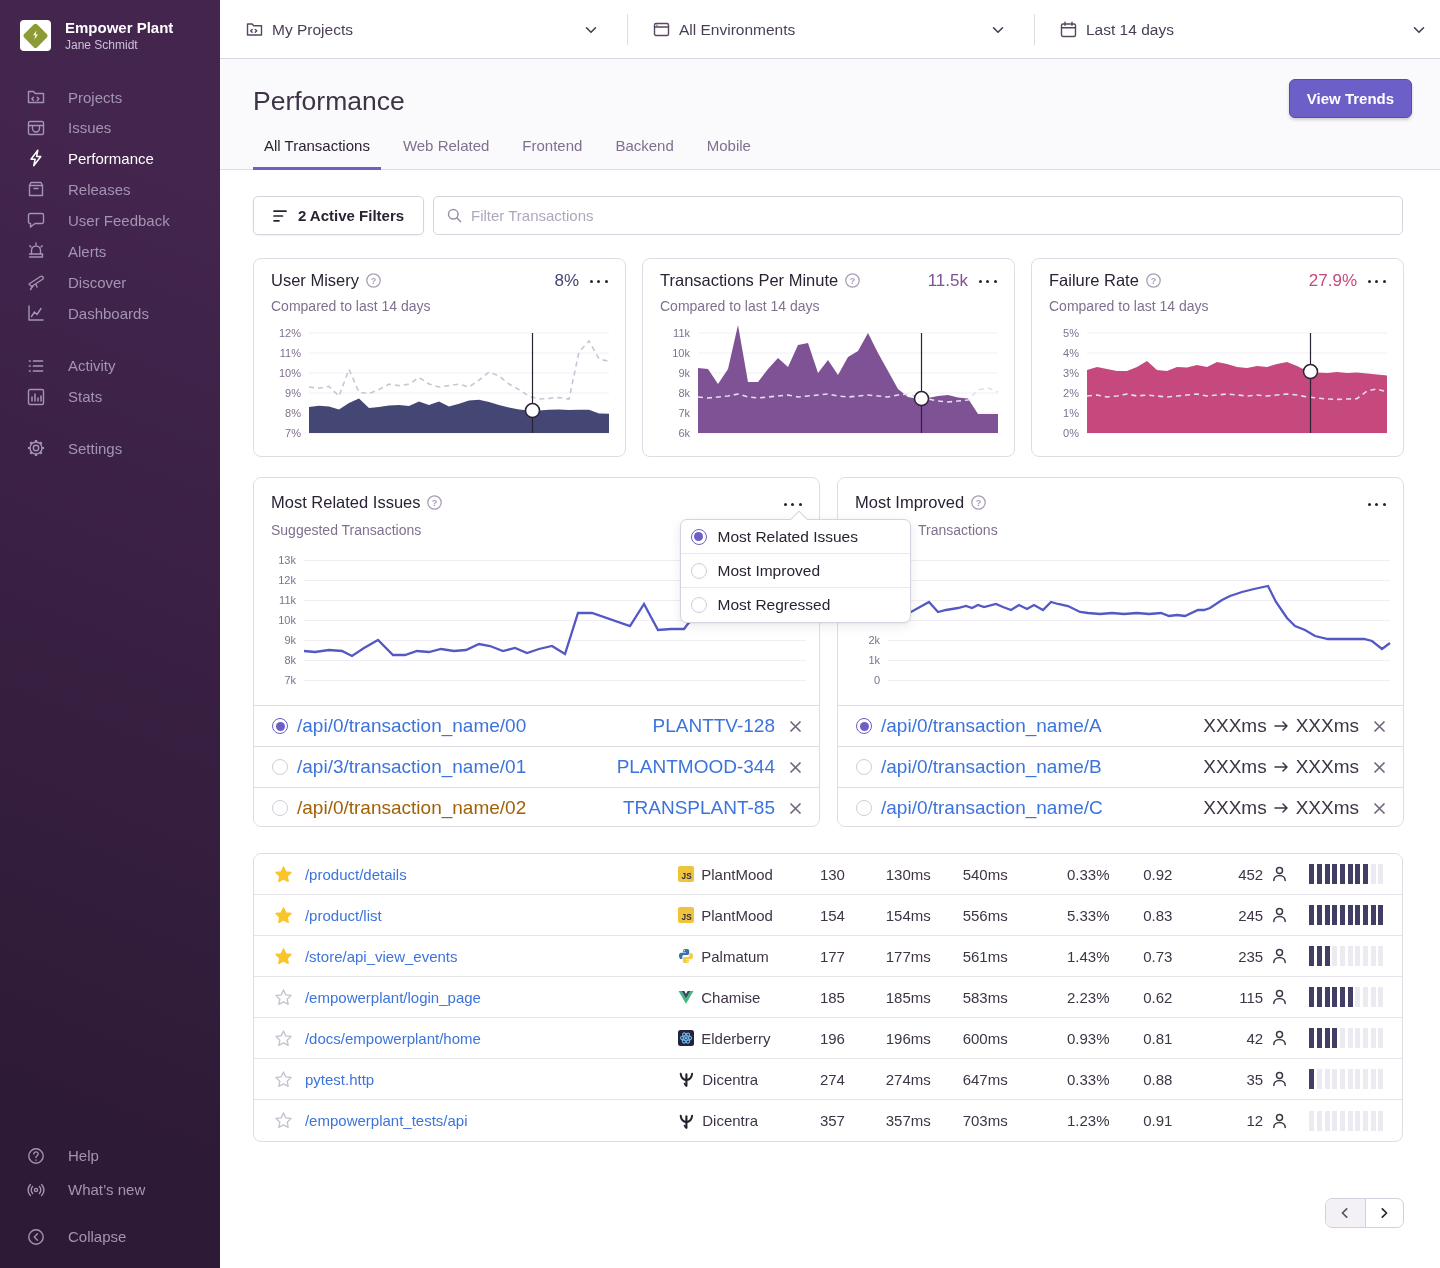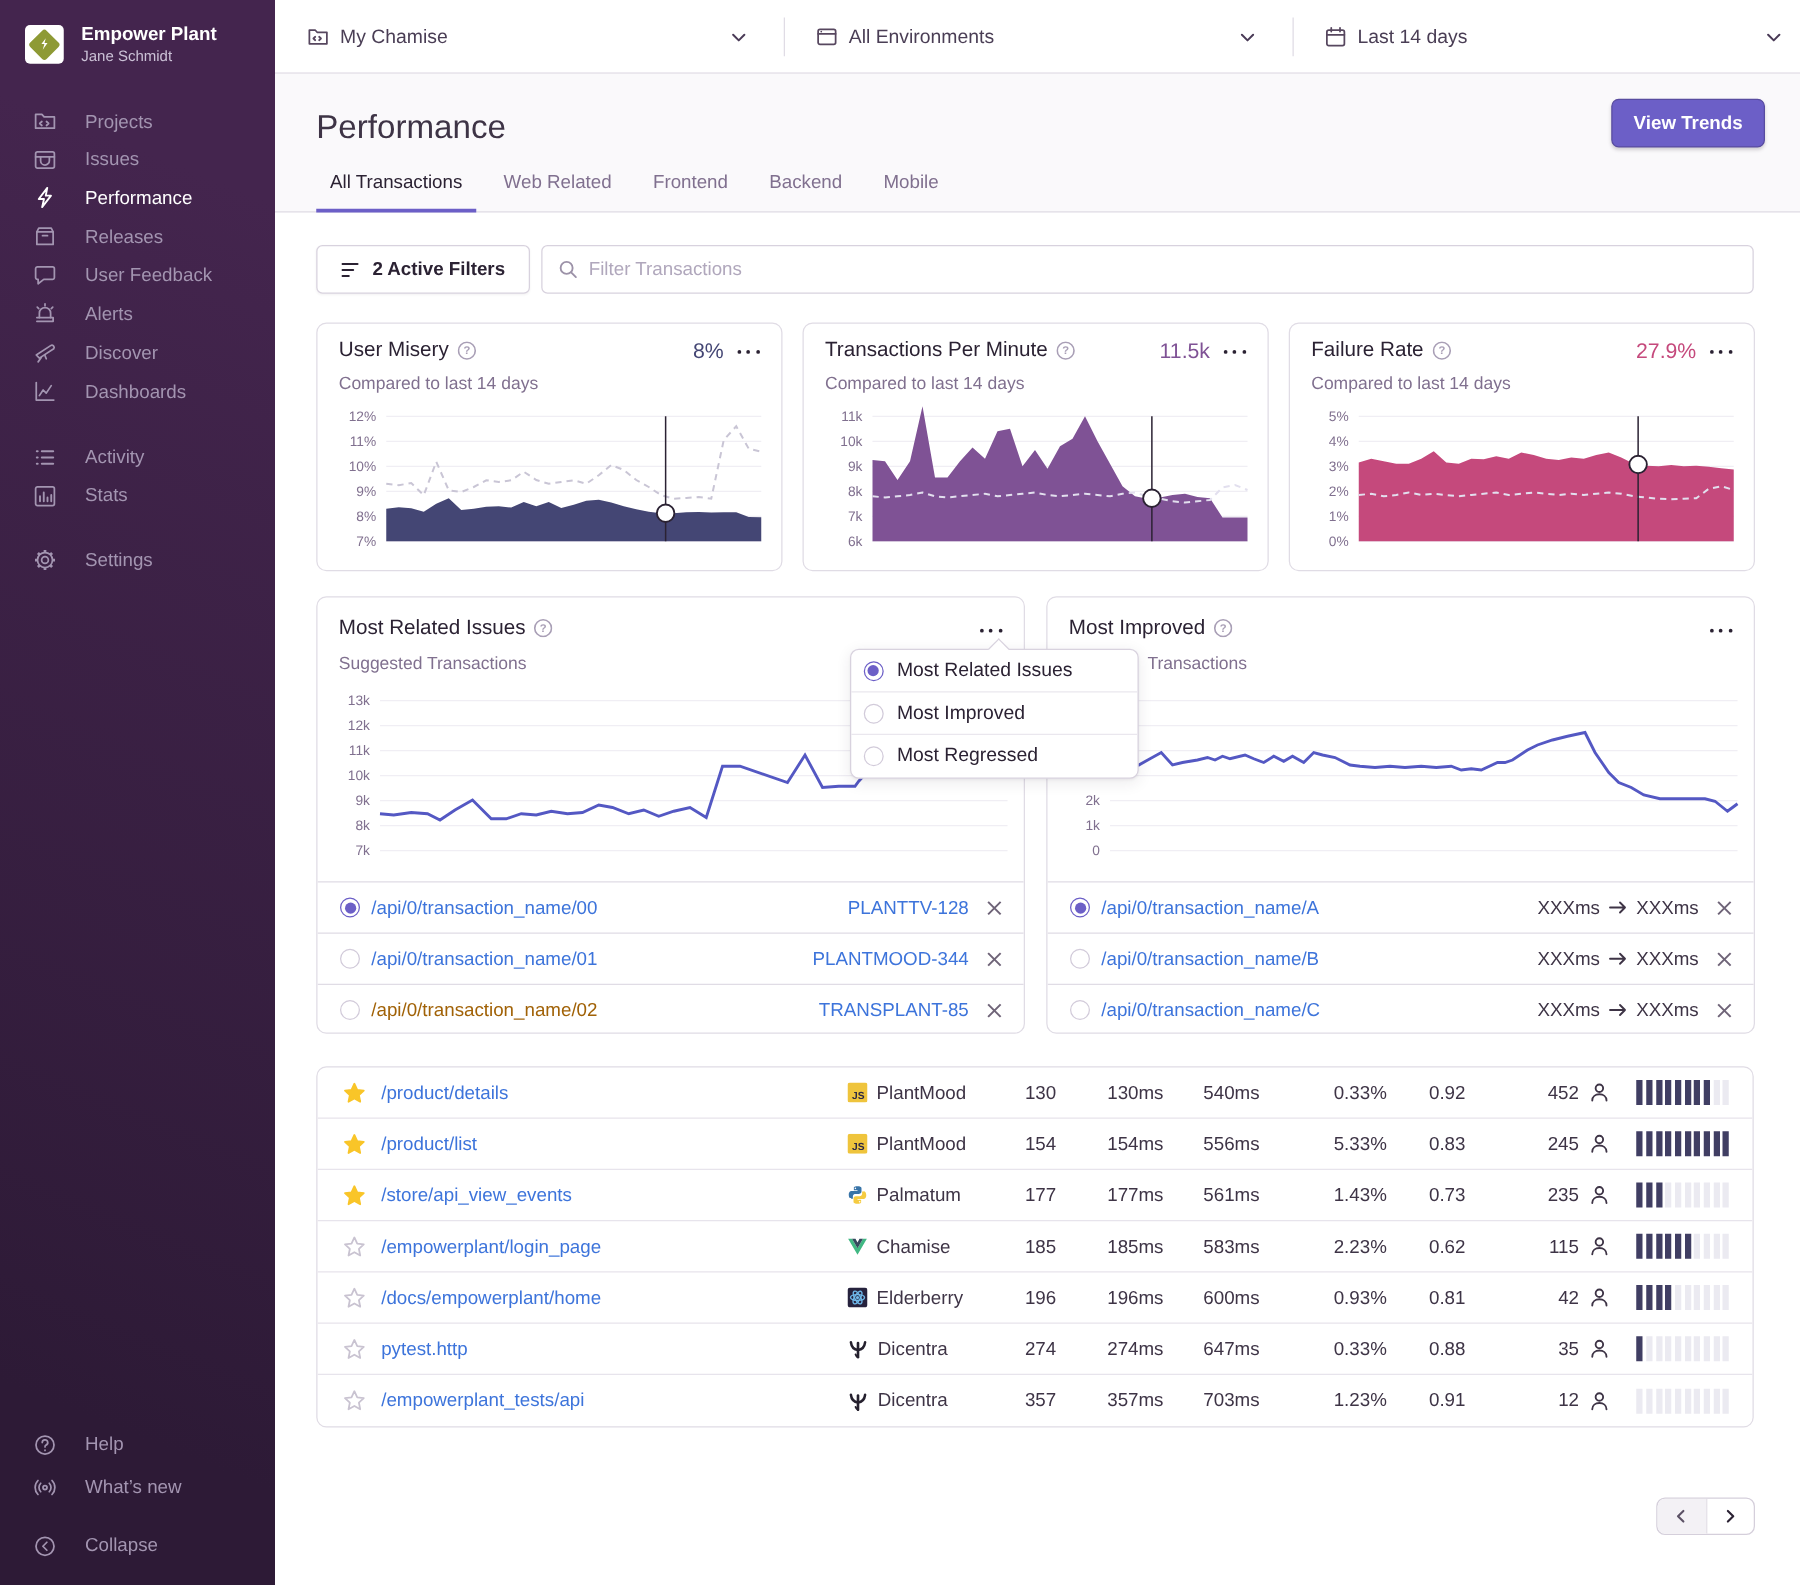--- a/index.html
+++ b/index.html
@@ -17,21 +17,21 @@
 .title { position:absolute; left:33px; top:27px; font-size:26.5px; font-weight:400; color:#3E3446; }
 .vtbtn { position:absolute; right:28px; top:19.5px; width:123px; height:39px; background:#6C5FC7; border:1px solid #584CA0; border-radius:6px; color:#fff; font-size:15px; font-weight:700; display:flex; align-items:center; justify-content:center; box-shadow:0 2px 3px rgba(43,34,51,.2); }
 .tabs { position:absolute; left:33px; bottom:0; display:flex;margin-top:16px; }
 .tab { padding:0 11px 13px; margin-right:11px; font-size:15px; color:#80708F; }
 .tab.active { color:#2B2233; font-weight:400; border-bottom:3px solid #6C5FC7; margin-bottom:-1px; }
 .content { position:absolute; left:220px; top:171px; width:1220px; height:1097px; background:#fff; }
 .fbtn { position:absolute; left:33px; top:25px; width:171px; height:39px; border:1px solid #D8D2DE; border-radius:5px; background:#fff; display:flex; align-items:center; justify-content:center; gap:9px; font-size:15px; font-weight:700; color:#2B2233; box-shadow:0 1px 2px rgba(43,34,51,.06); }
 .search { position:absolute; left:213px; top:25px; width:970px; height:39px; border:1px solid #D8D2DE; border-radius:5px; background:#fff; display:flex; align-items:center; padding-left:13px; gap:9px; font-size:15px; color:#b0a7bc; }
 .scard { position:absolute; top:87px; width:373px; height:199px; background:#fff; border:1px solid #E0DCE5; border-radius:8px; }
 .bcard { position:absolute; top:306px; width:567px; height:350px; background:#fff; border:1px solid #E0DCE5; border-radius:8px; overflow:hidden; }
-.bigrow { position:absolute; left:0; width:100%; height:41px; border-top:1px solid #E0DCE5; display:flex; align-items:center; padding:0 17px 0 18px; font-size:15px;justify-content:space-between; }
+.bigrow { position:absolute; left:0; width:100%; height:41px; border-top:1px solid #E0DCE5; display:flex; align-items:center; padding:0 17px 0 18px; font-size:19px;justify-content:space-between; }
 .dot { width:3.1px; height:3.1px; border-radius:50%; background:#2B2233; }
 .dropdown { position:absolute; left:459.5px; top:348px; width:231px; height:104px; background:#fff; border:1px solid #D8D2DE; border-radius:7px; box-shadow:0 3px 12px rgba(43,34,51,.09), 0 1px 2px rgba(43,34,51,.06); z-index:30; }
 .ddnotch { position:absolute; left:112px; top:-7px; width:12px; height:12px; background:#fff; border-left:1px solid #D8D2DE; border-top:1px solid #D8D2DE; transform:rotate(45deg); }
 .ddrow { height:34px; display:flex; align-items:center; gap:11px; padding-left:10px; font-size:15.5px; color:#2B2233; }
 .table { position:absolute; left:33px; top:682px; width:1150px; border:1px solid #E0DCE5; border-radius:8px; background:#fff; overflow:hidden; }
 .thead { height:38px; background:#FAF9FB; border-bottom:1px solid #E0DCE5; display:flex; align-items:center; }
 .th { font-size:11px; font-weight:700; color:#4a4151; letter-spacing:.5px; }
 .trow { height:41px; display:flex; align-items:center; border-bottom:1px solid #E7E4EC; font-size:15px; color:#2B2233; }
 .trow:last-child { border-bottom:none; }
 .c-star { width:43px; padding-left:20px; display:flex; align-items:center; }
@@ -154,21 +154,21 @@
     </div>
 </div>
 <div class="topbar">
 <div class="tbsec" style="left:0;width:407px">
       <span class="tbic">
         <svg width="17" height="17" viewBox="0 0 17 17" fill="none" stroke="#57475f" stroke-width="1.4" stroke-linejoin="round">
           <path d="M1.5 3 h4.6 l1.6 1.8 h7.8 v9.2 h-14 z"></path>
           <path d="M6.2 8.4 l-1.5 1.4 1.5 1.4 M9.3 8.4 l1.5 1.4 -1.5 1.4" stroke-linecap="round"></path>
         </svg>
       </span>
-      <span class="tbl">My Chamise</span>
+      <span class="tbl">My Projects</span>
       <span class="tbchev" style="right:29px">
         <svg width="14" height="14" viewBox="0 0 14 14" fill="none" stroke="#4a3b57" stroke-width="1.6" stroke-linecap="round" stroke-linejoin="round">
           <path d="M2.5 4.8 L7 9.3 L11.5 4.8"></path>
         </svg>
       </span>
     </div>
 <div class="tbdiv" style="left:407px"></div>
 <div class="tbsec" style="left:407px;width:407px">
       <span class="tbic">
         <svg width="17" height="17" viewBox="0 0 17 17" fill="none" stroke="#57475f" stroke-width="1.4">
@@ -351,21 +351,21 @@
         </span>
         <span style="color:#3D74DB;margin-left:9px">/api/0/transaction_name/00</span>
 <span style="margin-left:auto"></span>
         <span style="color:#3D74DB">PLANTTV-128</span>
         <svg width="13" height="13" viewBox="0 0 13 13" style="flex:none;margin-left:14px">
           <path d="M1.5 1.5 L11.5 11.5 M11.5 1.5 L1.5 11.5" stroke="#6f6478" stroke-width="1.6"></path>
         </svg>
 </div>
       <div class="bigrow" style="top:268px">
 <span style="flex:none;width:16px;height:16px;border-radius:50%;border:1.5px solid #d2cbda;background:#fff"></span>
-        <span style="color:#3D74DB;margin-left:9px">/api/0/transaction_name/01</span>
+        <span style="color:#3D74DB;margin-left:9px">/api/3/transaction_name/01</span>
 <span style="margin-left:auto"></span>
         <span style="color:#3D74DB">PLANTMOOD-344</span>
         <svg width="13" height="13" viewBox="0 0 13 13" style="flex:none;margin-left:14px">
           <path d="M1.5 1.5 L11.5 11.5 M11.5 1.5 L1.5 11.5" stroke="#6f6478" stroke-width="1.6"></path>
         </svg>
 </div>
       <div class="bigrow" style="top:309px">
 <span style="flex:none;width:16px;height:16px;border-radius:50%;border:1.5px solid #d2cbda;background:#fff"></span>
         <span style="color:#a16207;margin-left:9px">/api/0/transaction_name/02</span>
 <span style="margin-left:auto"></span>

